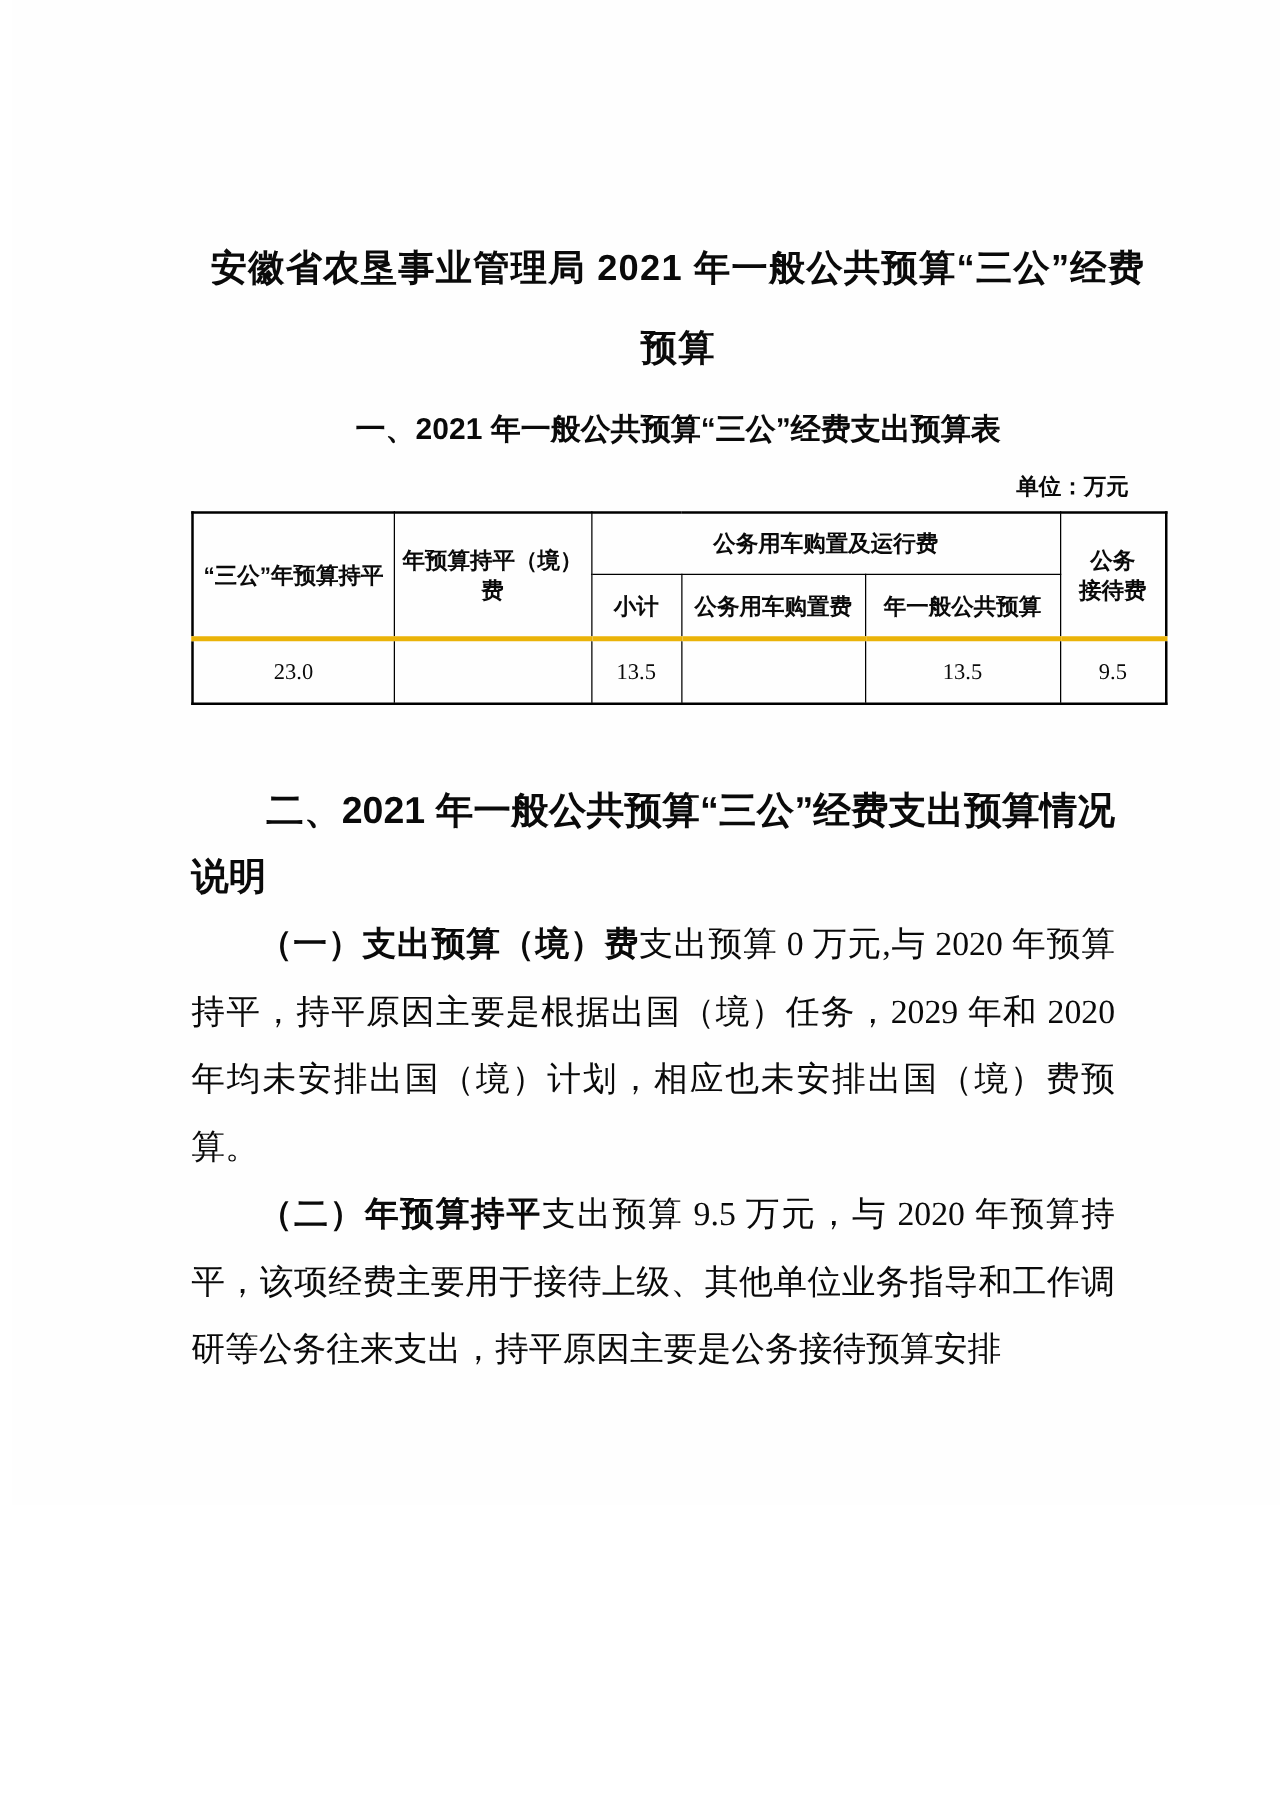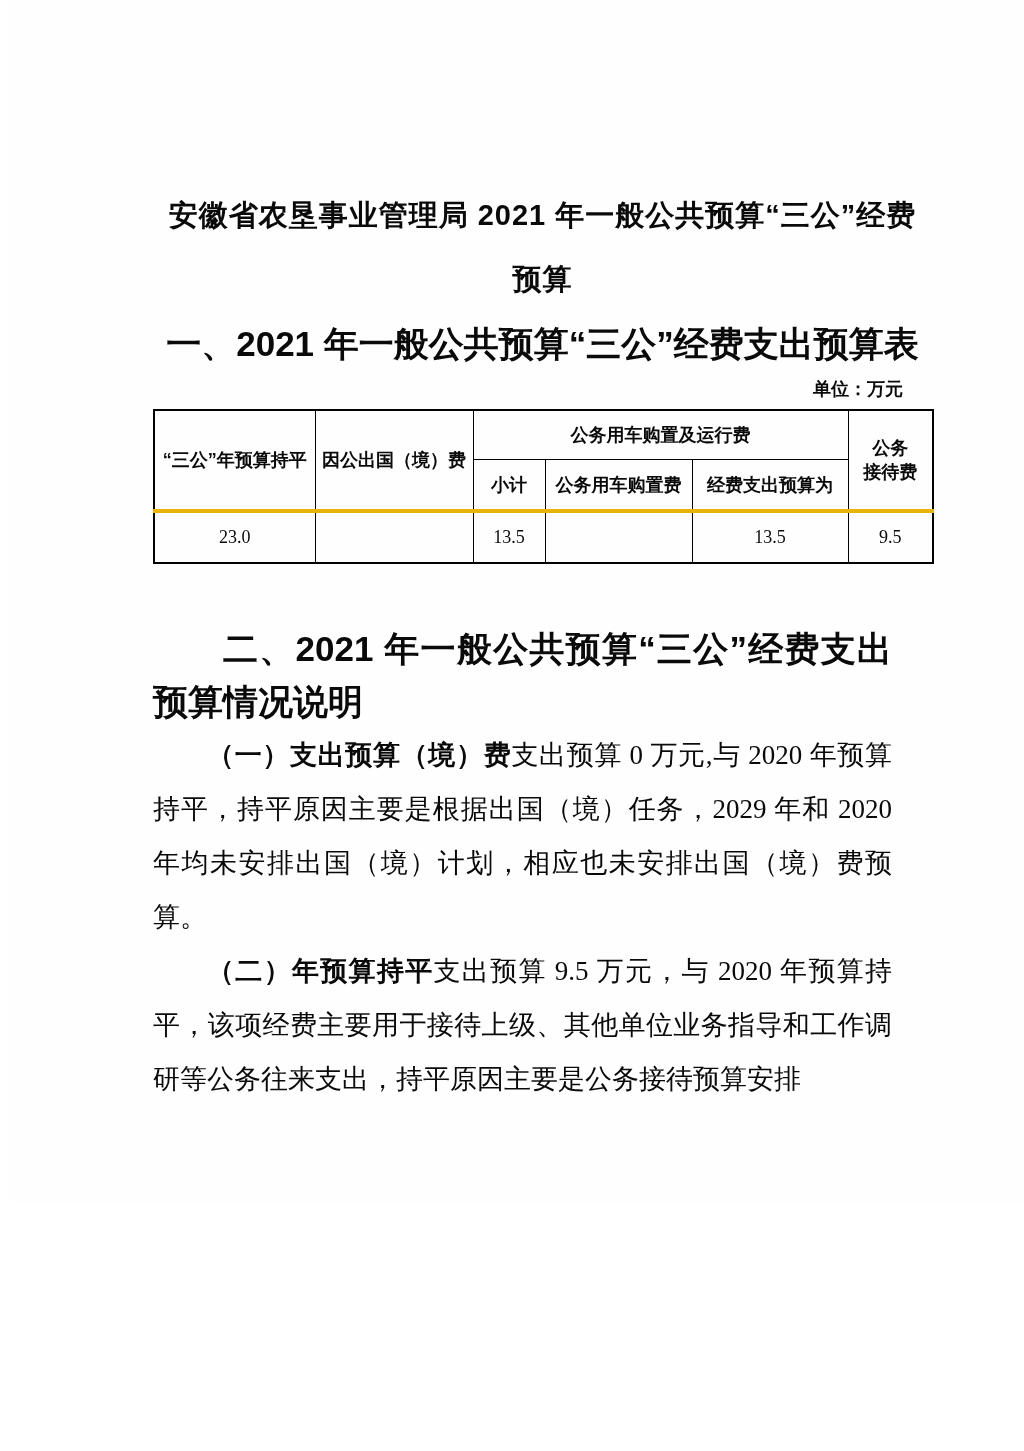--- a/index.html
+++ b/index.html
@@ -30,21 +30,21 @@
     font-weight: bold;
     font-size: 29px;
     line-height: 64px;
     text-align: center;
     letter-spacing: 1px;
   }
   .section1-heading {
     margin-top: 12px;
     font-family: "Liberation Sans", "DejaVu Sans", sans-serif;
     font-weight: bold;
-    font-size: 35px;
+    font-size: 24px;
     line-height: 42px;
     text-align: center;
   }
   .unit-label {
     margin: 12px 29px 8px 0;
     text-align: right;
     font-size: 18px;
     font-family: Liberation Mono, monospace;
     font-weight: bold;
   }
@@ -66,21 +66,21 @@
     font-weight: bold;
   }
   table.budget .hrow1 th { height: 48px; }
   table.budget .hrow2 th { height: 49px; }
   table.budget .drow td { height: 49px; border-top: 4px solid #eab308; font-family: "Liberation Serif", serif; }
   th.wrap { white-space: pre-line; line-height: 24px; }
   .section2-heading {
     margin-top: 58px;
     font-family: "Liberation Sans", "DejaVu Sans", sans-serif;
     font-weight: bold;
-    font-size: 35px;
+    font-size: 30px;
     line-height: 53px;
     text-align: justify;
     text-indent: 2em;
     padding-right: 40px;
   }
   .body-text {
     padding-right: 40px;
     font-size: 27px;
     line-height: 54px;
     text-align: justify;
@@ -122,29 +122,29 @@
         <col style="width:161px">
         <col style="width:158px">
         <col style="width:72px">
         <col style="width:147px">
         <col style="width:156px">
         <col style="width:85px">
       </colgroup>
       <tbody>
           <tr class="hrow1">
         <th rowspan="2">“三公”年预算持平</th>
-        <th rowspan="2">因公出国（境）费</th>
+        <th rowspan="2">年预算持平（境）费</th>
         <th colspan="3">公务用车购置及运行费</th>
         <th rowspan="2" class="wrap">公务
 接待费</th>
       </tr>
       <tr class="hrow2">
         <th>小计</th>
         <th>公务用车购置费</th>
-        <th>经费支出预算为</th>
+        <th>年一般公共预算</th>
       </tr>
       <tr class="drow">
         <td>23.0</td>
         <td></td>
         <td>13.5</td>
         <td></td>
         <td>13.5</td>
         <td>9.5</td>
       </tr>
     </tbody>

